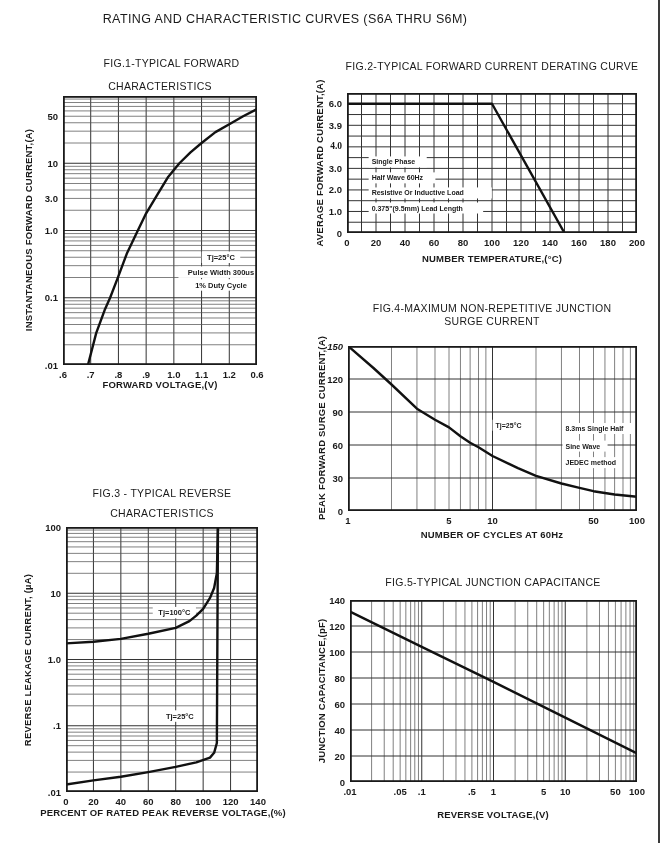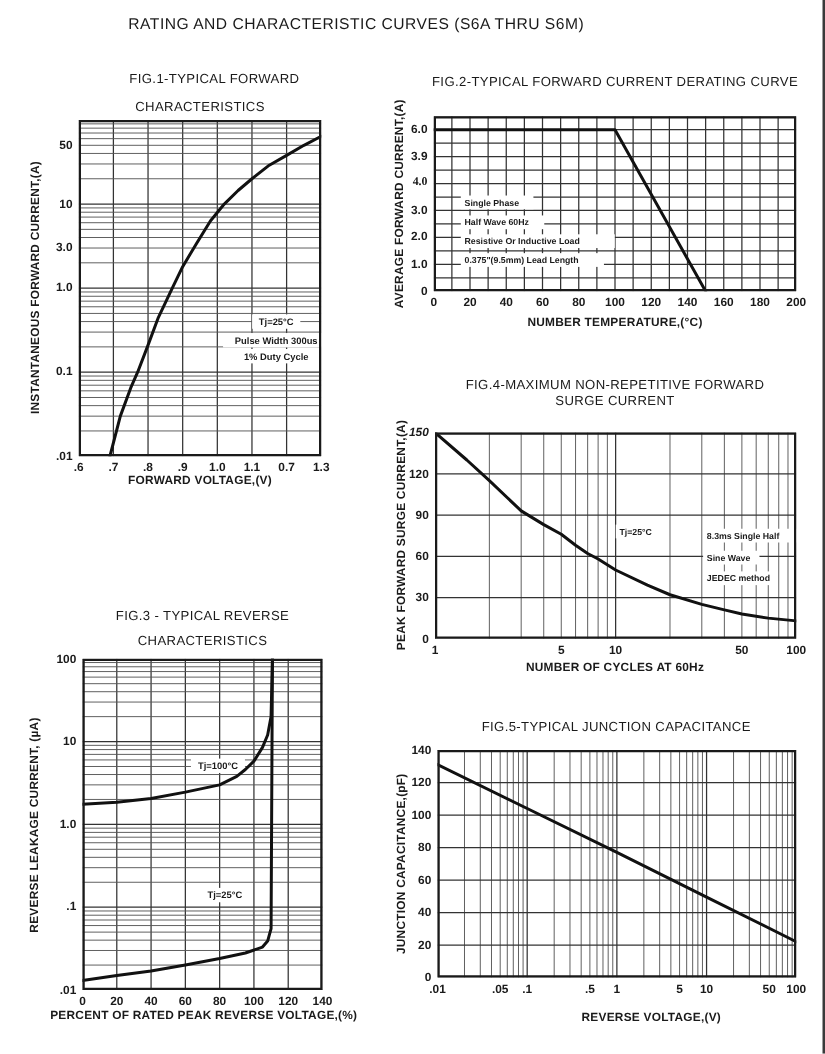--- a/index.html
+++ b/index.html
@@ -151,21 +151,21 @@
         <text x="24.650000000000002" y="102.45846153846153" text-anchor="start" fill="#1a1a1a" font-size="7" font-weight="bold" font-family="&quot;Liberation Sans&quot;, sans-serif">Resistive Or Inductive Load</text>
         <rect x="21.650000000000002" y="109.51538461538462" width="114.5" height="11" fill="#ffffff"></rect>
         <text x="24.650000000000002" y="117.53538461538461" text-anchor="start" fill="#1a1a1a" font-size="7" font-weight="bold" font-family="&quot;Liberation Sans&quot;, sans-serif">0.375"(9.5mm) Lead Length</text>
         <path d="M0.00 10.77 L145.00 10.77 L217.50 140.00" fill="none" stroke="#111111" stroke-width="2.4" stroke-linejoin="round" stroke-linecap="round"></path>
         <rect x="0.9" y="0.9" width="288.2" height="138.2" fill="none" stroke="#1a1a1a" stroke-width="1.8"></rect>
       </svg>
     </div>
   <div class="xlabel" style="left:492px; top:253px;">NUMBER TEMPERATURE,(°C)</div>
   <div class="vlabel" style="left:190px; top:157px;">AVERAGE FORWARD CURRENT,(A)</div>
 
-  <div class="ctitle" style="left:492px; top:302px;">FIG.4-MAXIMUM NON-REPETITIVE FORWARD</div>
+  <div class="ctitle" style="left:492px; top:302px;">FIG.4-MAXIMUM NON-REPETITIVE JUNCTION</div>
   <div class="ctitle" style="left:492px; top:315px;">SURGE CURRENT</div>
   <div class="plot" style="left:348px; top:346px; width:289px; height:165px;">
       <svg width="289" height="165" viewBox="0 0 289 165">
         <line x1="0" y1="0" x2="0" y2="165" stroke="#333333" stroke-width="1"></line>
         <line x1="43.498834373445284" y1="0" x2="43.498834373445284" y2="165" stroke="#555555" stroke-width="0.75"></line>
         <line x1="68.94402130699122" y1="0" x2="68.94402130699122" y2="165" stroke="#555555" stroke-width="0.75"></line>
         <line x1="86.99766874689057" y1="0" x2="86.99766874689057" y2="165" stroke="#555555" stroke-width="0.75"></line>
         <line x1="101.00116562655472" y1="0" x2="101.00116562655472" y2="165" stroke="#555555" stroke-width="0.75"></line>
         <line x1="112.44285568043651" y1="0" x2="112.44285568043651" y2="165" stroke="#555555" stroke-width="0.75"></line>
         <line x1="122.11666678206011" y1="0" x2="122.11666678206011" y2="165" stroke="#555555" stroke-width="0.75"></line>
@@ -308,31 +308,31 @@
         <line x1="0" y1="130" x2="287" y2="130" stroke="#333333" stroke-width="1"></line>
         <line x1="0" y1="104" x2="287" y2="104" stroke="#333333" stroke-width="1"></line>
         <line x1="0" y1="78" x2="287" y2="78" stroke="#333333" stroke-width="1"></line>
         <line x1="0" y1="52" x2="287" y2="52" stroke="#333333" stroke-width="1"></line>
         <line x1="0" y1="26" x2="287" y2="26" stroke="#333333" stroke-width="1"></line>
         <line x1="0" y1="0" x2="287" y2="0" stroke="#333333" stroke-width="1"></line>
         <path d="M0.00 11.70 L71.75 46.80 L143.50 81.90 L215.25 117.65 L287.00 153.40" fill="none" stroke="#111111" stroke-width="2.4" stroke-linejoin="round" stroke-linecap="round"></path>
         <rect x="0.9" y="0.9" width="285.2" height="180.2" fill="none" stroke="#1a1a1a" stroke-width="1.8"></rect>
       </svg>
     </div>
-  <div class="xlabel" style="left:493px; top:809px;margin-left:28px;">REVERSE VOLTAGE,(V)</div>
+  <div class="xlabel" style="left:493px; top:809px;">REVERSE VOLTAGE,(V)</div>
   <div class="vlabel" style="left:192px; top:685px;">JUNCTION CAPACITANCE,(pF)</div>
 
 <span class="xtick" style="left: 46px; top: 369px;">.6</span>
     <span class="xtick" style="left: 73.7143px; top: 369px;">.7</span>
     <span class="xtick" style="left: 101.429px; top: 369px;">.8</span>
     <span class="xtick" style="left: 129.143px; top: 369px;">.9</span>
     <span class="xtick" style="left: 156.857px; top: 369px;">1.0</span>
     <span class="xtick" style="left: 184.571px; top: 369px;">1.1</span>
-    <span class="xtick" style="left: 212.286px; top: 369px;">0.7</span>
-    <span class="xtick" style="left: 240px; top: 369px;">1.3</span>
+    <span class="xtick" style="left: 212.286px; top: 369px;">1.2</span>
+    <span class="xtick" style="left: 240px; top: 369px;">0.6</span>
     <span class="ytick" style="left: 24px; top: 359.5px;">.01</span>
     <span class="ytick" style="left: 24px; top: 292.25px;">0.1</span>
     <span class="ytick" style="left: 24px; top: 225px;">1.0</span>
     <span class="ytick" style="left: 24px; top: 192.914px;">3.0</span>
     <span class="ytick" style="left: 24px; top: 157.75px;">10</span>
     <span class="ytick" style="left: 24px; top: 110.744px;">50</span>
     <span class="xtick" style="left: 330px; top: 237px;">0</span>
     <span class="xtick" style="left: 359px; top: 237px;">20</span>
     <span class="xtick" style="left: 388px; top: 237px;">40</span>
     <span class="xtick" style="left: 417px; top: 237px;">60</span>

